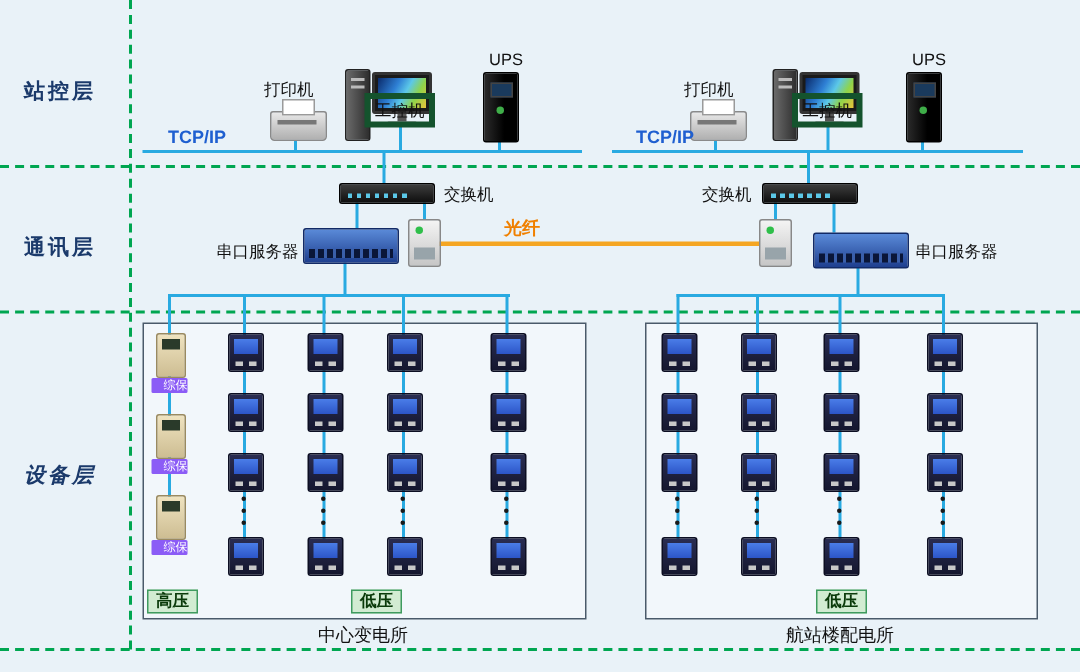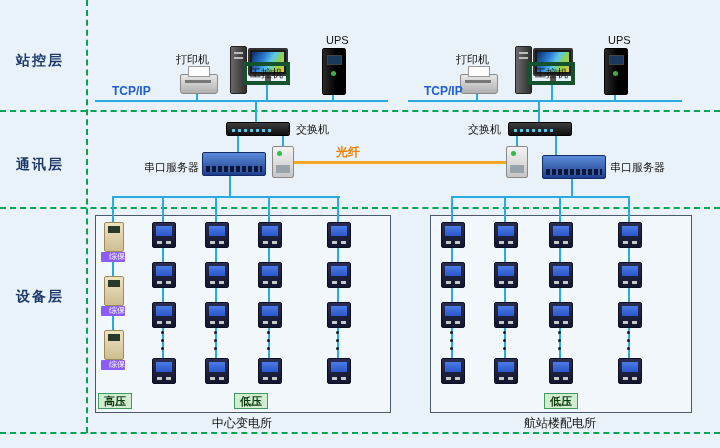--- a/index.html
+++ b/index.html
@@ -72,21 +72,21 @@
 
 <div id="stage">
 
   <div class="dash-v" style="left:86px;height:433px;"></div>
   <div class="dash-h" style="top:110px;"></div>
   <div class="dash-h" style="top:207px;"></div>
   <div class="dash-h" style="top:432px;"></div>
 
   <div class="t-layer" style="left:16px;top:52px;">站控层</div>
   <div class="t-layer" style="left:16px;top:156px;">通讯层</div>
-  <div class="t-layer" style="left:16px;top:288px;">设备层</div>
+  <div class="t-layer" style="left:16px;top:308px;font-style:italic;">设备层</div>
 
 
   <div class="t-label" style="left:176px;top:52px;">打印机</div>
   <div class="printer" style="left:180px;top:74px;"></div>
 
   <div class="t-label pc-label" style="left:243px;top:29px;">工控机</div>
   <div class="tower" style="left:230px;top:46px;"></div>
   <div class="monitor" style="left:248px;top:48px;">
       <div class="screen"></div>
     </div>

